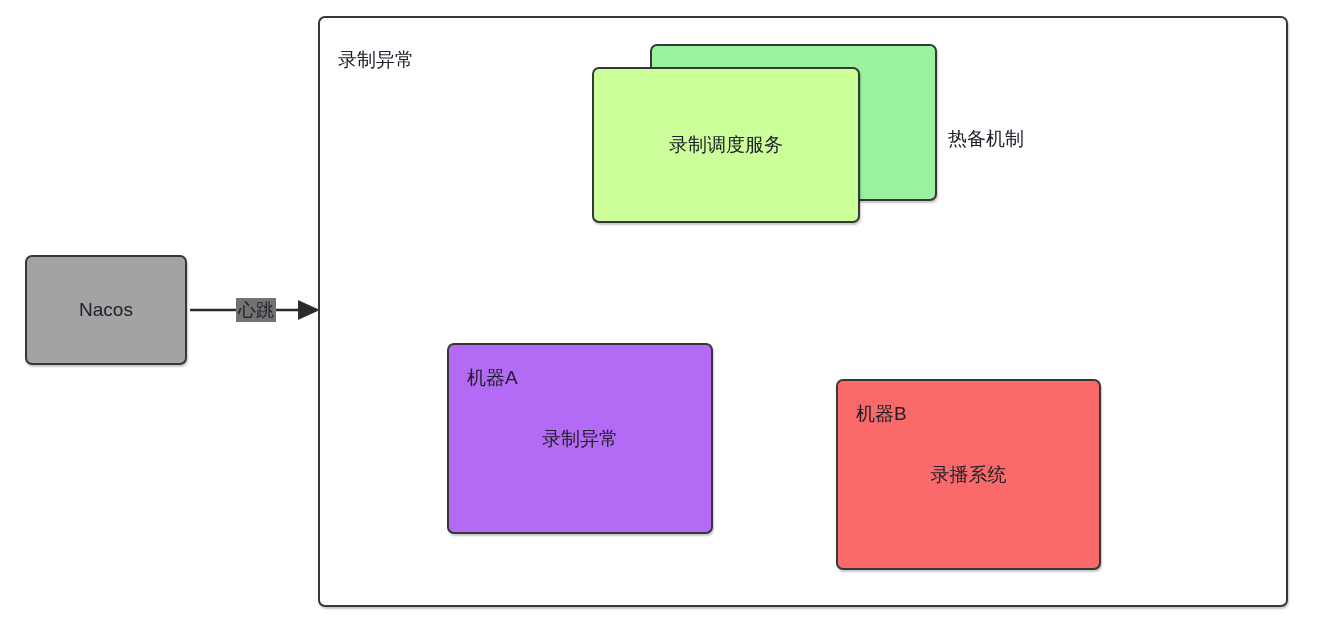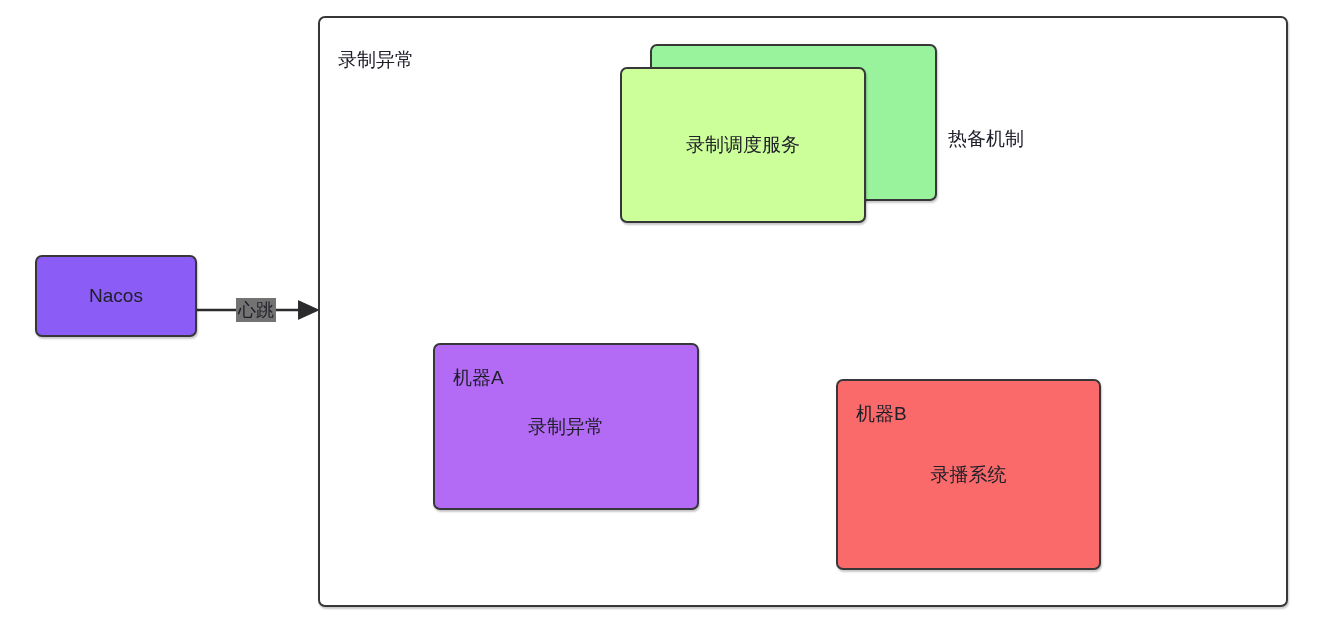--- a/index.html
+++ b/index.html
@@ -59,55 +59,55 @@
   #system-container-title {
     position: absolute;
     left: 338px;
     top: 47px;
     font-size: 19px;
     color: #20202a;
     white-space: nowrap;
   }
   
   #node-nacos {
-    left: 35px;
+    left: 25px;
     top: 255px;
     width: 162px;
-    height: 82px;
-    background: #8b5cf6;
+    height: 110px;
+    background: #a3a3a3;
   }
   
   #node-scheduler-backup {
     left: 650px;
     top: 44px;
     width: 287px;
     height: 157px;
     background: #99f29c;
   }
   #node-scheduler {
-    left: 620px;
+    left: 592px;
     top: 67px;
-    width: 246px;
+    width: 268px;
     height: 156px;
     background: #ccff99;
   }
   #label-hot-standby {
     position: absolute;
     left: 948px;
     top: 126px;
     font-size: 19px;
     color: #20202a;
     white-space: nowrap;
   }
   
   #node-machine-a {
-    left: 433px;
+    left: 447px;
     top: 343px;
     width: 266px;
-    height: 167px;
+    height: 191px;
     background: #b36bf5;
   }
   
   #node-machine-b {
     left: 836px;
     top: 343px;
     width: 265px;
     height: 191px;
     background: #fa6a6a;
     margin-top: 36px;

